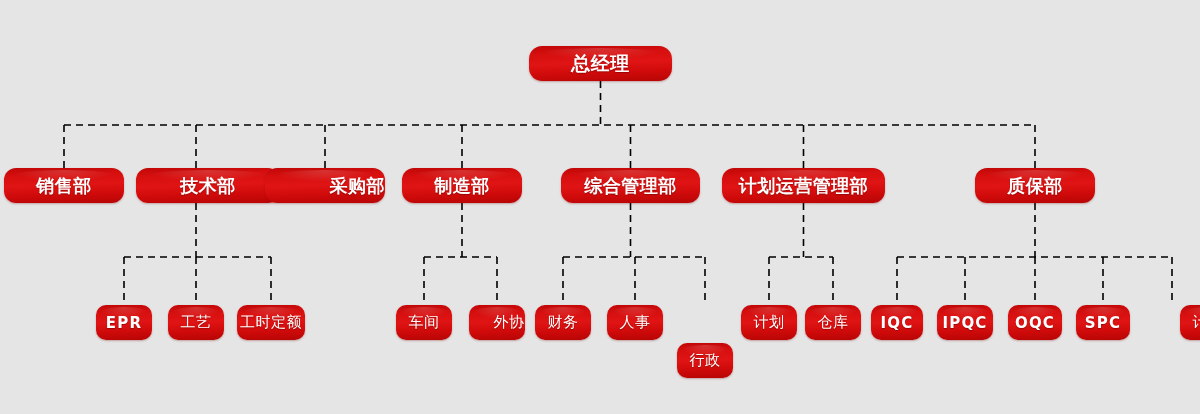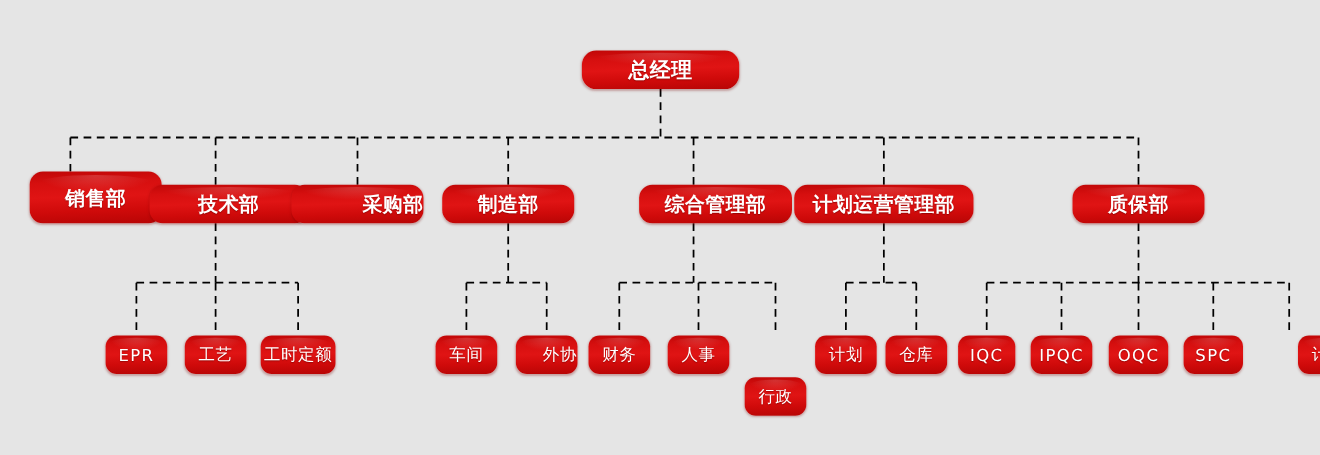--- a/index.html
+++ b/index.html
@@ -68,20 +68,21 @@
     border-radius: 12px;
   }
   .level-2 {
     font-size: 15px;
     font-weight: normal;
     border-radius: 10px;
   }
   .level-2.latin {
     font-size: 15px;
     letter-spacing: 1.2px;
+    font-weight: bold;
   }
 </style>
 </head>
 <body>
 
 <div id="chart-root">
 
   <svg id="connector-layer" viewBox="0 0 1200 414" width="1200" height="414" aria-hidden="true">
     <g fill="none" stroke="#000000" stroke-width="1.6" stroke-dasharray="7,5">
 
@@ -126,33 +127,33 @@
       <path d="M1035 257 L1035 305"></path>
       <path d="M1103 257 L1103 305"></path>
       <path d="M1172 257 L1172 305"></path>
     </g>
   </svg>
 
   <div id="node-layer">
       <div class="node level-0" style="left: 529px; top: 46px; width: 143px; height: 35px;">
         <span class="node-label">总经理</span>
       </div>
-      <div class="node level-1" style="left: 4px; top: 156px; width: 120px; height: 47px; margin-left: 23px;">
+      <div class="node level-1" style="left: 4px; top: 168px; width: 120px; height: 35px;">
         <span class="node-label">销售部</span>
       </div>
       <div class="node level-1" style="left: 136px; top: 168px; width: 144px; height: 35px;">
         <span class="node-label">技术部</span>
       </div>
       <div class="node level-1" style="left: 265px; top: 168px; width: 120px; height: 35px; justify-content: flex-end;">
         <span class="node-label">采购部</span>
       </div>
       <div class="node level-1" style="left: 402px; top: 168px; width: 120px; height: 35px;">
         <span class="node-label">制造部</span>
       </div>
-      <div class="node level-1" style="left: 561px; top: 168px; width: 139px; height: 35px; margin-left: 20px;">
+      <div class="node level-1" style="left: 561px; top: 168px; width: 139px; height: 35px;">
         <span class="node-label">综合管理部</span>
       </div>
       <div class="node level-1" style="left: 722px; top: 168px; width: 163px; height: 35px;">
         <span class="node-label">计划运营管理部</span>
       </div>
       <div class="node level-1" style="left: 975px; top: 168px; width: 120px; height: 35px;">
         <span class="node-label">质保部</span>
       </div>
       <div class="node level-2 latin" style="left: 96px; top: 305px; width: 56px; height: 35px;">
         <span class="node-label">EPR</span>

